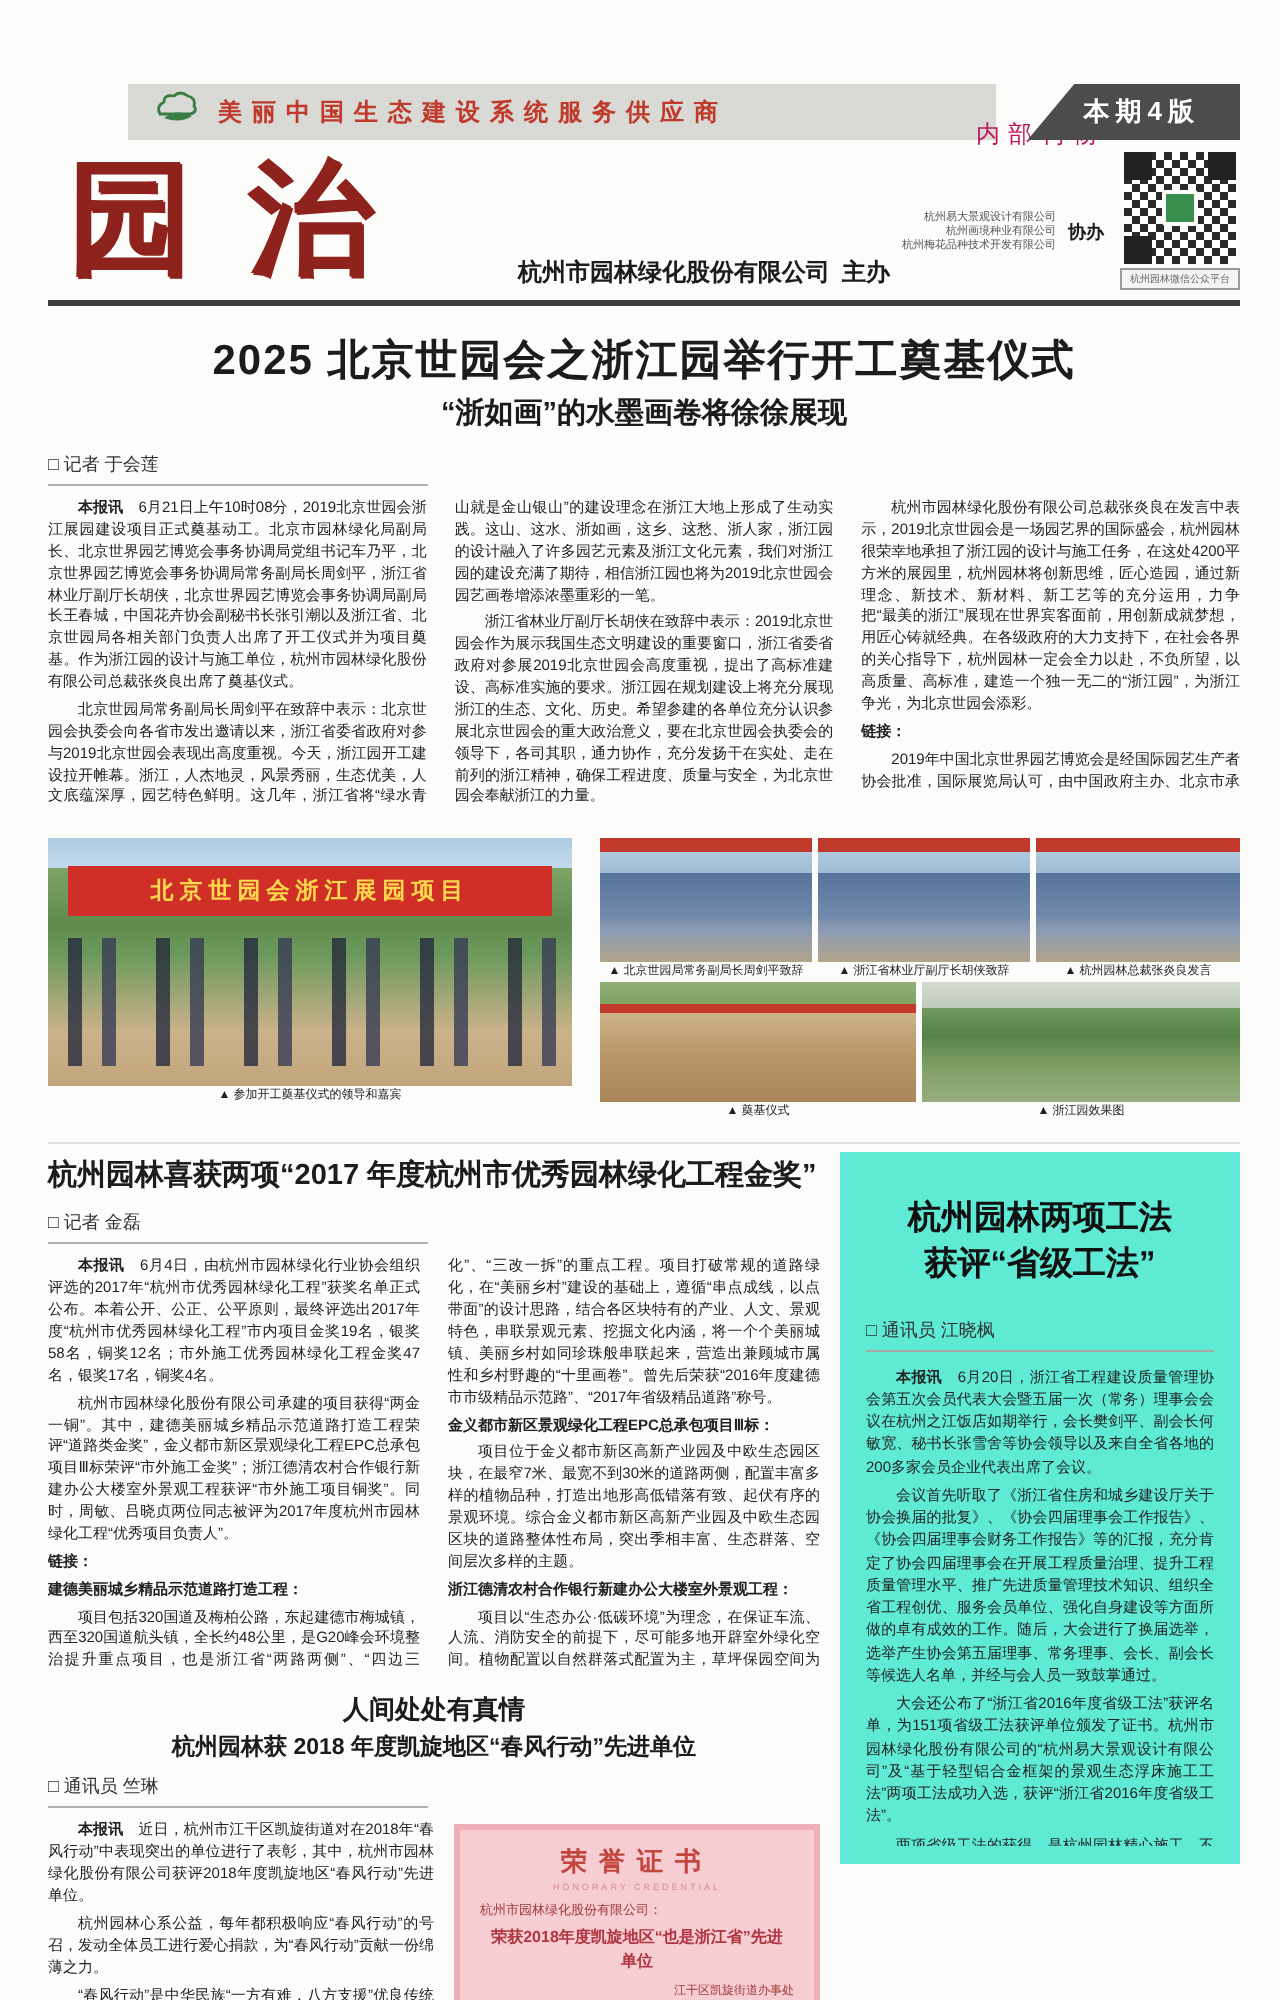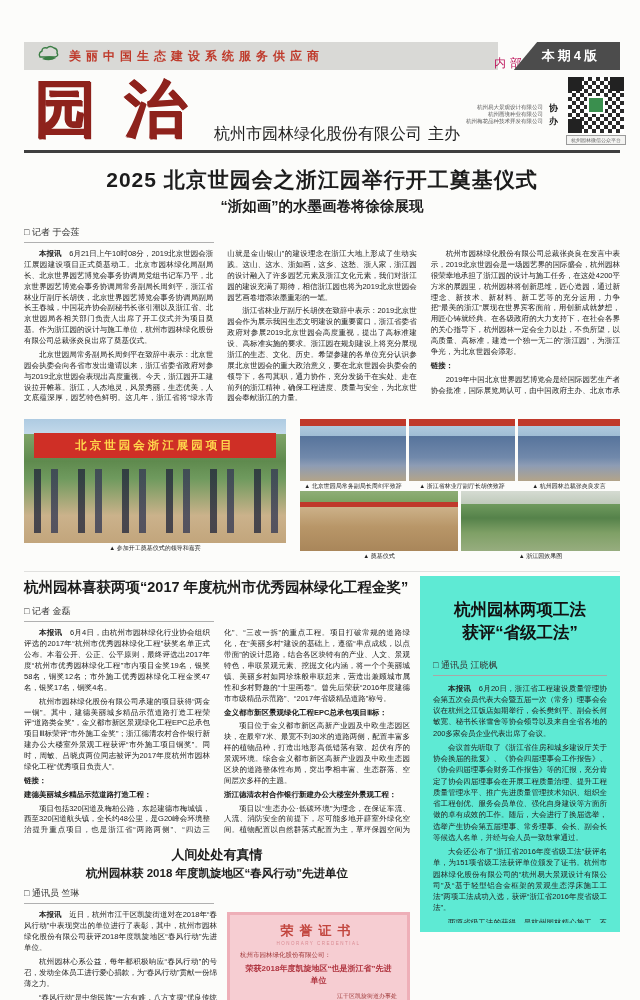--- a/index.html
+++ b/index.html
@@ -3,37 +3,37 @@
 <meta charset="utf-8">
 <style>
   html,body { margin:0; padding:0; }
   body { background:#e9e9e7; }
   .page {
     width:640px; height:1000px; margin:0 auto; background:#fcfcfa;
     box-sizing:border-box; padding:42px 20px 0 24px; position:relative; overflow:hidden;
     font-family:"Liberation Sans", sans-serif; color:#1c1c1c;
   }
   
-  .strip { display:flex; align-items:stretch; height:28px; }
+  .strip { display:flex; align-items:stretch; height:28px;margin-left:40px; }
   .strip-main { flex:1; background:#d9d9d6; display:flex; align-items:center; gap:9px; padding:0 12px; }
   .tagline { color:#bf3a2b; font-weight:bold; font-size:12px; letter-spacing:5px; white-space:nowrap; }
   .issue-badge { margin-left:16px; background:#4c4c4c; color:#fff; display:flex; align-items:center;
     padding:0 20px 0 28px; clip-path:polygon(22% 0,100% 0,100% 100%,0 100%); }
   .issue-badge span { font-weight:bold; font-size:13px; letter-spacing:3px; }
   .masthead-row { display:flex; margin-top:5px; height:70px; }
   .masthead { font-family:"DejaVu Serif", serif; font-weight:bold; font-size:62px; line-height:68px;
     color:#8e221c; letter-spacing:28px; margin-left:10px; white-space:nowrap;
     text-shadow:1px 1px 0 #8e221c; }
   .head-right { margin-left:auto; display:flex; gap:8px; align-items:flex-end; }
   .issue-info { text-align:right; display:flex; flex-direction:column; justify-content:flex-end; align-items:flex-end; }
   .date-line { font-weight:bold; font-size:11px; color:#333; }
   .issue-no { font-size:21px; color:#7d8d7d; font-weight:normal; }
   .pub-type { font-size:12px; color:#be185d; letter-spacing:4px; margin:1px 0 12px; }
   .org-row { display:flex; align-items:center; gap:6px; }
-  .organizer,.role { font-weight:normal; font-size:16px; white-space:nowrap;margin-top:40px; }
+  .organizer,.role { font-weight:bold; font-size:12px; white-space:nowrap;margin-top:40px; }
   .co-list { display:flex; flex-direction:column; line-height:1.25; }
   .co-list span { font-size:5.5px; color:#555; white-space:nowrap; }
   .co-role { font-weight:bold; font-size:9px; }
   .qr-block { width:60px; flex:0 0 auto; }
   .qr { width:56px; height:56px; margin:0 auto; position:relative;
     background:
       linear-gradient(#222,#222) 0 0/14px 14px no-repeat,
       linear-gradient(#222,#222) 100% 0/14px 14px no-repeat,
       linear-gradient(#222,#222) 0 100%/14px 14px no-repeat,
       repeating-conic-gradient(#2a2a2a 0% 25%, #fff 0% 50%);

